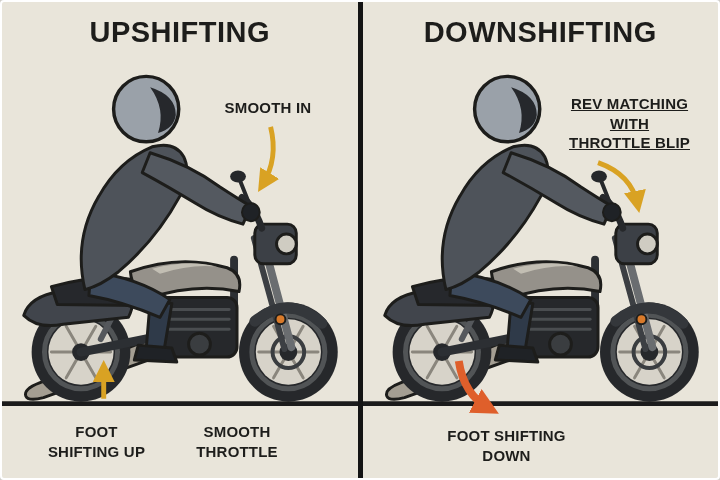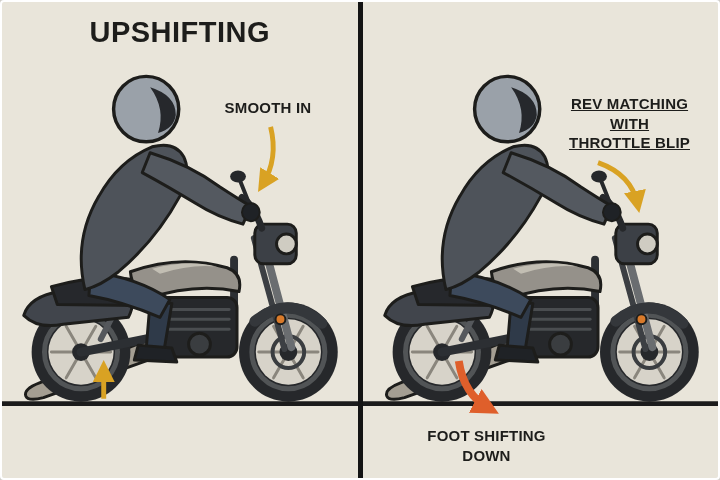--- a/index.html
+++ b/index.html
@@ -18,21 +18,21 @@
   }
   .scene { position:absolute; inset:0; width:100%; height:100%; display:block; }
   .label {
     position:absolute; font-size:15px; font-weight:800; line-height:1.3;
     text-align:center; white-space:pre-line; letter-spacing:.2px;
   }
   .lbl-clutch   { left:205px; top:96px;  width:122px; }
   .lbl-footup   { left:22px;  top:420px; width:145px; }
   .lbl-throttle { left:168px; top:420px; width:134px; }
   .lbl-rev      { left:192px; top:92px;  width:150px;text-decoration:underline; }
-  .lbl-footdown { left:40px;  top:424px; width:168px; }
+  .lbl-footdown { left:60px;  top:424px; width:168px; }
   .defs-holder { position:absolute; width:0; height:0; overflow:hidden; }
 </style>
 </head>
 <body>
 
 <svg class="defs-holder" aria-hidden="true">
   <defs>
     <marker id="ah-y" viewBox="0 0 10 10" refX="6" refY="5" markerWidth="4.5" markerHeight="4.5" orient="auto-start-reverse">
       <path d="M0 0 L10 5 L0 10 Z" fill="#d9a223"></path>
     </marker>
@@ -121,30 +121,35 @@
 <div class="poster">
 
   <section class="panel">
     <svg class="scene" viewBox="0 0 360 480" preserveAspectRatio="none">
       <use href="#bike" xlink:href="#bike"></use>
       <path d="M272 126 Q280 158 264 184" fill="none" stroke="#d9a223" stroke-width="5" marker-end="url(#ah-y)"></path>
       <path d="M103 400 L103 370" fill="none" stroke="#d9a223" stroke-width="5" marker-end="url(#ah-y)"></path>
     </svg>
     <h1 class="panel-title">UPSHIFTING</h1>
     <div class="label lbl-clutch">SMOOTH IN</div>
+    <div class="label lbl-footup">FOOT
+SHIFTING UP</div>
+    <div class="label lbl-throttle">SMOOTH
+THROTTLE</div>
   </section>
 
   <div class="divider"></div>
 
   <section class="panel">
     <svg class="scene" viewBox="0 0 360 480" preserveAspectRatio="none">
       <use href="#bike" xlink:href="#bike"></use>
       <path d="M238 162 Q272 174 278 204" fill="none" stroke="#d9a223" stroke-width="5" marker-end="url(#ah-y)"></path>
       <path d="M97 362 Q102 396 128 410" fill="none" stroke="#df5f2b" stroke-width="8" marker-end="url(#ah-o)"></path>
     </svg>
+    <h1 class="panel-title">DOWNSHIFTING</h1>
     <div class="label lbl-rev">REV MATCHING
 WITH
 THROTTLE BLIP</div>
     <div class="label lbl-footdown">FOOT SHIFTING
 DOWN</div>
   </section>
 
 </div>
 
 </body></html>

